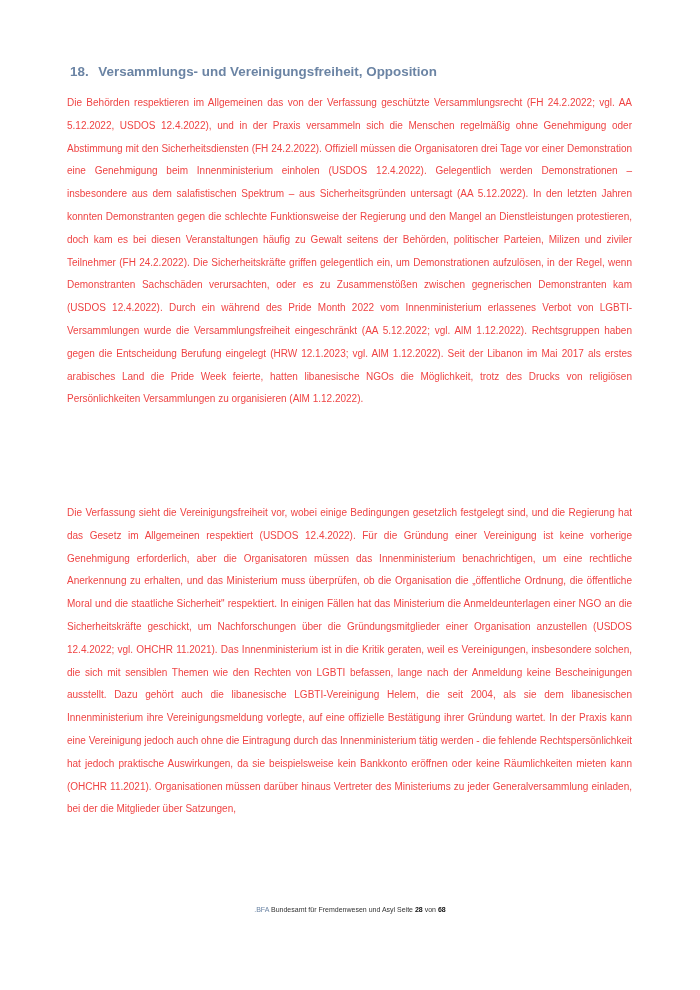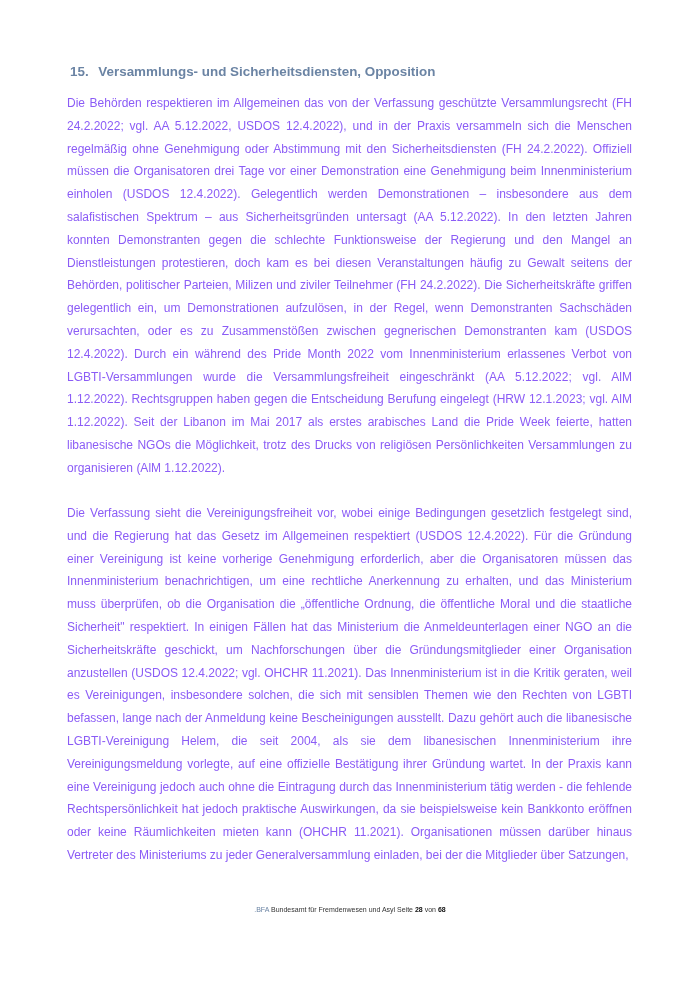--- a/index.html
+++ b/index.html
@@ -6,40 +6,40 @@
     body { width: 700px; height: 990px; position: relative; overflow: hidden; }
     .page { position: absolute; left: 0; top: 0; width: 700px; height: 990px; background: #fff; }
     .heading {
       position: absolute; left: 70px; top: 64px;
       font-family: "Liberation Sans", sans-serif; font-weight: bold;
       font-size: 13.4px; color: #6b84a4; white-space: nowrap;
     }
     .heading .num { margin-right: 6px; }
     .para {
       position: absolute; left: 67px; width: 565px;
-      font-family: "Liberation Sans", sans-serif; font-size: 12px;
-      line-height: 22.8px; color: #8b5cf6; text-align: justify; margin: 0;
+      font-family: "Liberation Sans", sans-serif; font-size: 10px;
+      line-height: 22.8px; color: #ef4444; text-align: justify; margin: 0;
       hyphens: none;
     }
     #p1 { top: 92px; }
     #p2 { top: 502px; }
     .footer {
       position: absolute; left: 0; width: 700px; top: 906px; text-align: center;
       font-family: "Liberation Sans", sans-serif; font-size: 7px; color: #333;
     }
     .footer .brand { color: #6b84a4; }
     .footer b { font-weight: bold; color: #111; }
   </style>
 </head>
 <body>
 
 <div class="page">
   <div class="heading">
-    <span class="num">15.</span>
-    <span>Versammlungs- und Sicherheitsdiensten, Opposition</span>
+    <span class="num">18.</span>
+    <span>Versammlungs- und Vereinigungsfreiheit, Opposition</span>
   </div>
 
   <p class="para" id="p1">Die Behörden respektieren im Allgemeinen das von der Verfassung geschützte Versammlungsrecht (FH 24.2.2022; vgl. AA 5.12.2022, USDOS 12.4.2022), und in der Praxis versammeln sich die Menschen regelmäßig ohne Genehmigung oder Abstimmung mit den Sicherheitsdiensten (FH 24.2.2022). Offiziell müssen die Organisatoren drei Tage vor einer Demonstration eine Genehmigung beim Innenministerium einholen (USDOS 12.4.2022). Gelegentlich werden Demonstrationen – insbesondere aus dem salafistischen Spektrum – aus Sicherheitsgründen untersagt (AA 5.12.2022). In den letzten Jahren konnten Demonstranten gegen die schlechte Funktionsweise der Regierung und den Mangel an Dienstleistungen protestieren, doch kam es bei diesen Veranstaltungen häufig zu Gewalt seitens der Behörden, politischer Parteien, Milizen und ziviler Teilnehmer (FH 24.2.2022). Die Sicherheitskräfte griffen gelegentlich ein, um Demonstrationen aufzulösen, in der Regel, wenn Demonstranten Sachschäden verursachten, oder es zu Zusammenstößen zwischen gegnerischen Demonstranten kam (USDOS 12.4.2022). Durch ein während des Pride Month 2022 vom Innenministerium erlassenes Verbot von LGBTI-Versammlungen wurde die Versammlungsfreiheit eingeschränkt (AA 5.12.2022; vgl. AlM 1.12.2022). Rechtsgruppen haben gegen die Entscheidung Berufung eingelegt (HRW 12.1.2023; vgl. AlM 1.12.2022). Seit der Libanon im Mai 2017 als erstes arabisches Land die Pride Week feierte, hatten libanesische NGOs die Möglichkeit, trotz des Drucks von religiösen Persönlichkeiten Versammlungen zu organisieren (AlM 1.12.2022).</p>
   <p class="para" id="p2">Die Verfassung sieht die Vereinigungsfreiheit vor, wobei einige Bedingungen gesetzlich festgelegt sind, und die Regierung hat das Gesetz im Allgemeinen respektiert (USDOS 12.4.2022). Für die Gründung einer Vereinigung ist keine vorherige Genehmigung erforderlich, aber die Organisatoren müssen das Innenministerium benachrichtigen, um eine rechtliche Anerkennung zu erhalten, und das Ministerium muss überprüfen, ob die Organisation die „öffentliche Ordnung, die öffentliche Moral und die staatliche Sicherheit" respektiert. In einigen Fällen hat das Ministerium die Anmeldeunterlagen einer NGO an die Sicherheitskräfte geschickt, um Nachforschungen über die Gründungsmitglieder einer Organisation anzustellen (USDOS 12.4.2022; vgl. OHCHR 11.2021). Das Innenministerium ist in die Kritik geraten, weil es Vereinigungen, insbesondere solchen, die sich mit sensiblen Themen wie den Rechten von LGBTI befassen, lange nach der Anmeldung keine Bescheinigungen ausstellt. Dazu gehört auch die libanesische LGBTI-Vereinigung Helem, die seit 2004, als sie dem libanesischen Innenministerium ihre Vereinigungsmeldung vorlegte, auf eine offizielle Bestätigung ihrer Gründung wartet. In der Praxis kann eine Vereinigung jedoch auch ohne die Eintragung durch das Innenministerium tätig werden - die fehlende Rechtspersönlichkeit hat jedoch praktische Auswirkungen, da sie beispielsweise kein Bankkonto eröffnen oder keine Räumlichkeiten mieten kann (OHCHR 11.2021). Organisationen müssen darüber hinaus Vertreter des Ministeriums zu jeder Generalversammlung einladen, bei der die Mitglieder über Satzungen,</p>
 
   <div class="footer">
     <span class="brand">.BFA</span><span> Bundesamt für Fremdenwesen und Asyl Seite </span><b>28</b><span> von </span><b>68</b>
   </div>
 </div>
 

